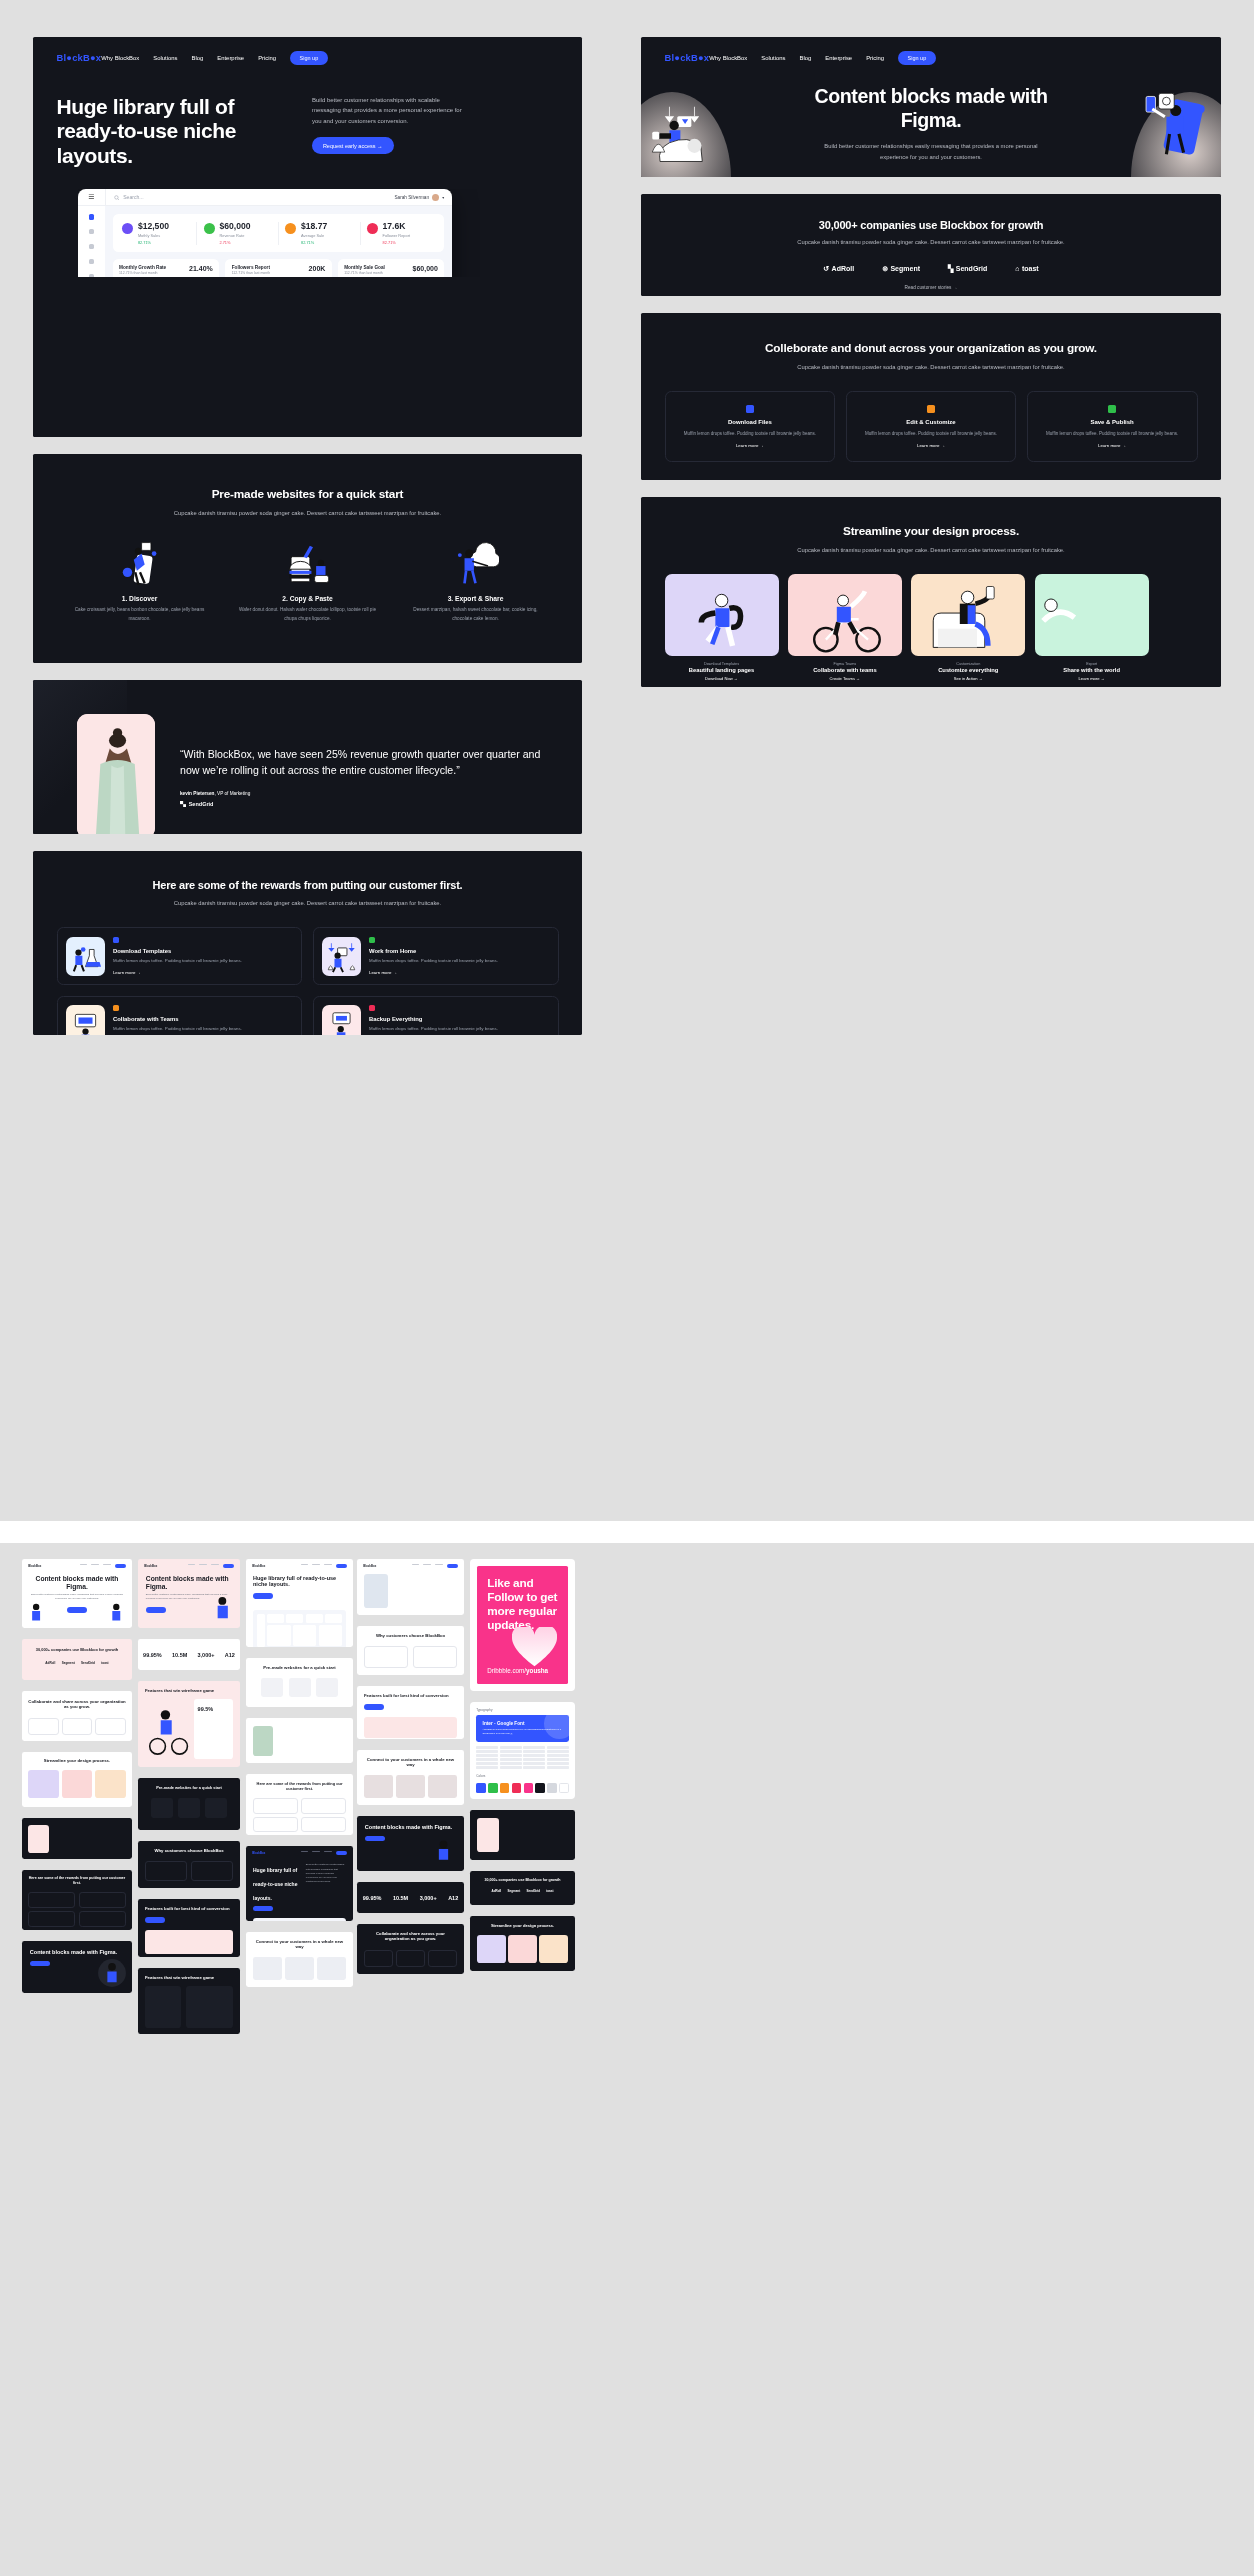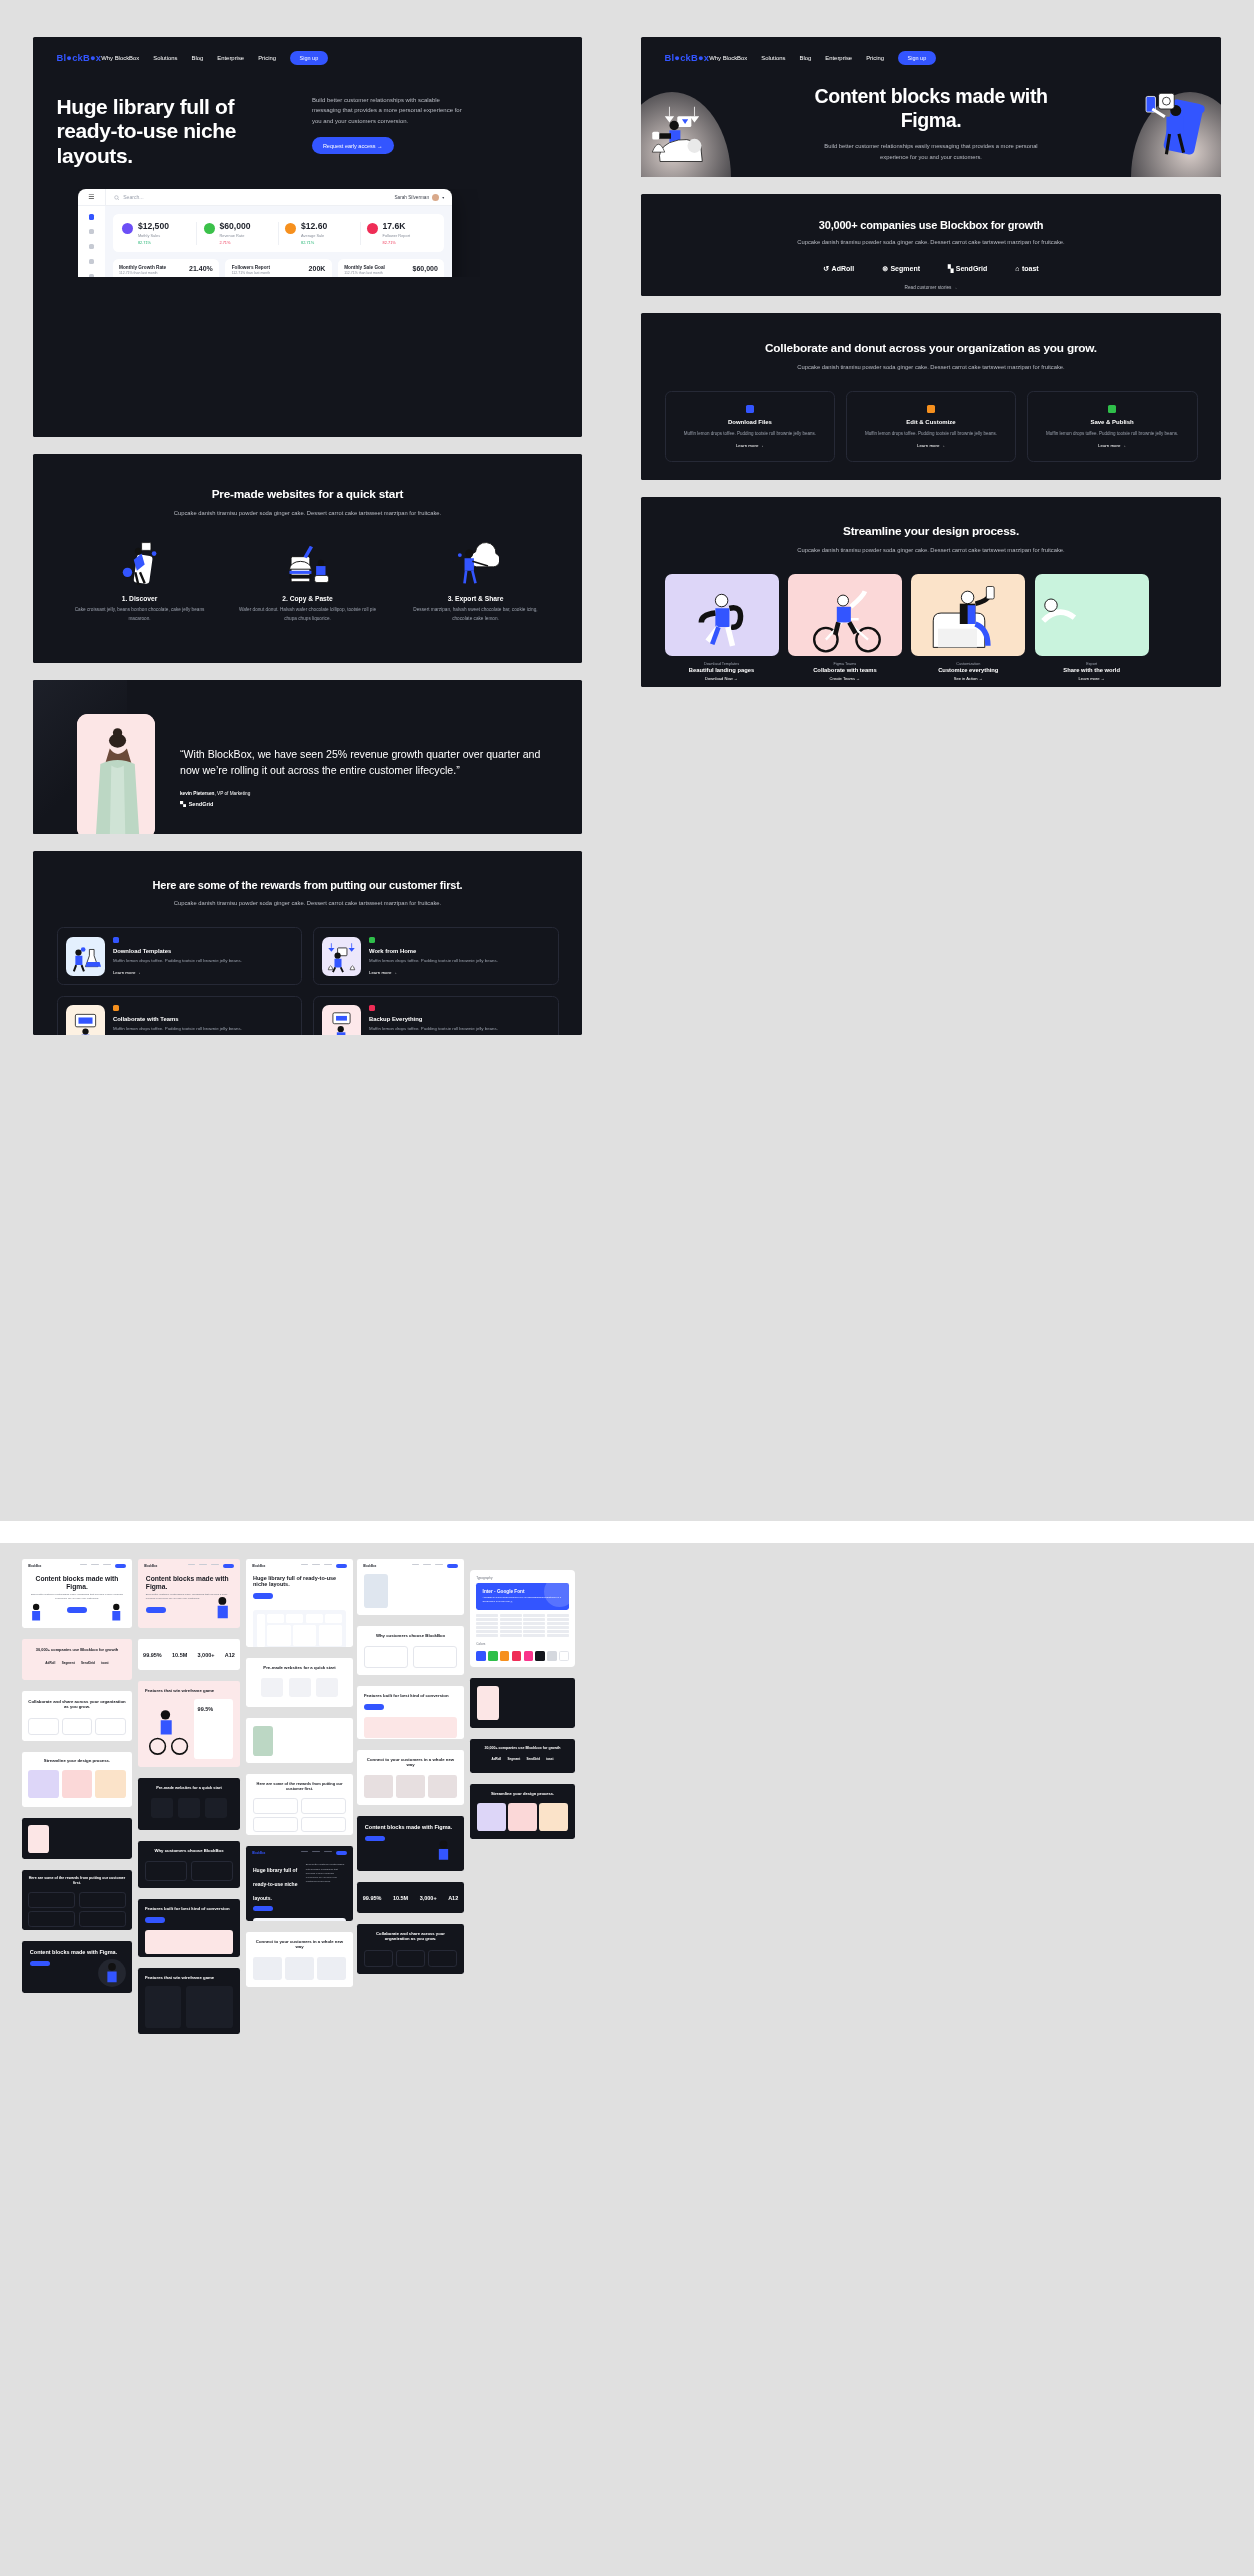--- a/index.html
+++ b/index.html
@@ -233,21 +233,21 @@
                   <span class="kpi-ic" style="background:#3bc14a"></span>
                   <span>
                     <span class="kpi-val" style="display:block">$60,000</span>
                     <span class="kpi-lbl" style="display:block">Revenue Rate</span>
                     <span class="kpi-delta down" style="display:block">2.71%</span>
                   </span>
                 </div>
                 <div class="kpi">
                   <span class="kpi-ic" style="background:#f6901e"></span>
                   <span>
-                    <span class="kpi-val" style="display:block">$12.60</span>
+                    <span class="kpi-val" style="display:block">$18.77</span>
                     <span class="kpi-lbl" style="display:block">Average Sale</span>
                     <span class="kpi-delta up" style="display:block">82.71%</span>
                   </span>
                 </div>
                 <div class="kpi">
                   <span class="kpi-ic" style="background:#ef2d56"></span>
                   <span>
                     <span class="kpi-val" style="display:block">17.6K</span>
                     <span class="kpi-lbl" style="display:block">Follower Report</span>
                     <span class="kpi-delta down" style="display:block">82.71%</span>
@@ -906,20 +906,35 @@
       <div style="font-size:4.2px;font-weight:700;color:#fff;line-height:1.3">Collaborate and share across your organization as you grow.</div>
       <div style="display:flex;gap:3.1px;margin-top:7.8px">
         <span class="tcard" style="flex:1;height:17px"></span>
         <span class="tcard" style="flex:1;height:17px"></span>
         <span class="tcard" style="flex:1;height:17px"></span>
       </div>
     </div>
   </div>
 
   <div class="thumbcol" style="left:470px;width:105px;">
+    <div class="promo">
+      <div class="promo-in">
+        <h3>Like and Follow to get more regular updates.</h3>
+        <div class="url"><span>Dribbble.com/</span><b>yousha</b></div>
+        <svg class="heart" viewBox="0 0 60 54">
+          <defs>
+              <linearGradient id="hg" x1="0" y1="0" x2="0" y2="1">
+                <stop offset="0" stop-color="#ffd0e4"></stop>
+                <stop offset="1" stop-color="#ffffff"></stop>
+              </linearGradient>
+            </defs>
+          <path d="M30 52 C6 34 0 22 0 14 A14 14 0 0 1 30 10 A14 14 0 0 1 60 14 C60 22 54 34 30 52Z" fill="url(#hg)"></path>
+        </svg>
+      </div>
+    </div>
 
     <div class="typo" style="margin-top:11px;">
       <div class="lbl">Typography</div>
       <div class="band">
         <div class="circ"></div>
         <div class="n">Inter - Google Font</div>
         <div class="g">ABCDEFGHIJKLMNOPQRSTUVWXYZ abcdefghijklmnopqrstuvwxyz 1234567890 ?!()[]{}&amp;*%$#@~</div>
       </div>
       <div class="tgrid">
         <i></i>

